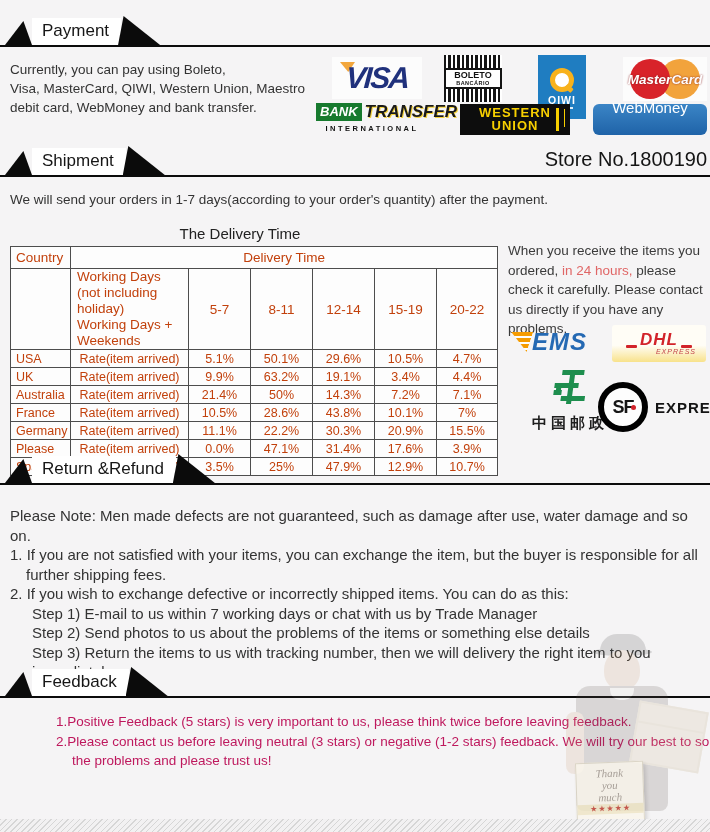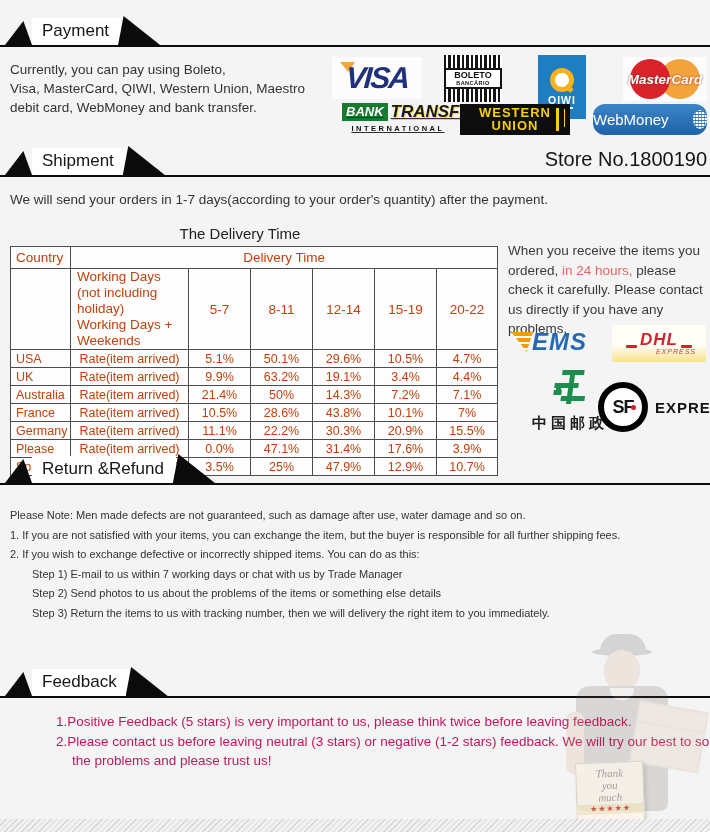--- a/index.html
+++ b/index.html
@@ -29,31 +29,31 @@
   .boleto-box .b2 { font-size:5.5px; font-weight:700; letter-spacing:.5px; color:#111; display:block; line-height:6px; }
   .qiwi { left:538px; top:55px; width:48px; height:64px; background:#1f7dc1; display:flex; flex-direction:column; align-items:center; justify-content:center; }
   .qiwi-ring { width:14px; height:14px; border-radius:50%; border:5px solid #f8b21c; background:#fff; position:relative; margin-top:2px; }
   .qiwi-ring::after { content:""; position:absolute; right:-4px; bottom:-4px; width:8px; height:5px; background:#f8b21c; transform:rotate(40deg); border-radius:1px; }
   .qiwi-text { color:#fff; font-weight:700; font-size:10.5px; letter-spacing:1px; margin-top:3px; line-height:10px; }
   .qiwi-sub { width:22px; height:2px; background:rgba(255,255,255,.85); margin-top:2px; }
   .mc { left:623px; top:57px; width:84px; height:44px; background:#fcfcfc; }
   .mc-red { position:absolute; left:7px; top:2px; width:40px; height:40px; border-radius:50%; background:#d8232a; z-index:1; }
   .mc-orange { position:absolute; right:7px; top:2px; width:40px; height:40px; border-radius:50%; background:#f2a33c; }
   .mc-text { position:absolute; left:0; right:0; top:15px; text-align:center; color:#fff; font-style:italic; font-weight:700; font-size:13.5px; z-index:2; text-shadow:0 0 2px #8a2020; }
-  .bt { left:342px; top:102px; width:112px; height:35px;text-decoration:underline; }
+  .bt { left:316px; top:102px; width:112px; height:35px; }
   .bt-row { display:flex; align-items:center; }
   .bt-bank { background:#177a2e; color:#fff; font-weight:700; font-style:italic; font-size:13px; padding:2px 4px 3px; line-height:13px; }
   .bt-transfer { font-weight:700; font-style:italic; font-size:17px; color:#1a1a1a; margin-left:3px; letter-spacing:0; text-shadow:1px 1px 0 #f4d23c; }
   .bt-intl { font-size:7.5px; letter-spacing:2.5px; color:#111; font-weight:700; text-align:center; margin-top:2px; }
   .wu { left:460px; top:104px; width:110px; height:31px; background:#0d0d0d; display:flex; align-items:center; justify-content:center; }
   .wu-lines { text-align:center; color:#f7cf00; font-weight:700; font-size:13px; line-height:12.5px; letter-spacing:1px; }
   .wu-lines span { display:block; }
   .wu-bar1 { position:absolute; right:11px; top:4px; bottom:4px; width:3.5px; background:#f7cf00; }
   .wu-bar2 { position:absolute; right:5px; top:5px; bottom:8px; width:1.5px; background:#f7cf00; }
-  .wm { left:593px; top:104px; width:114px; height:31px; background:linear-gradient(180deg,#3b85c6,#1f63a8); border-radius:12px; display:flex; align-items:center; justify-content:center; gap:24px; }
+  .wm { left:593px; top:104px; width:114px; height:31px; background:linear-gradient(180deg,#3b85c6,#1f63a8); border-radius:6px; display:flex; align-items:center; justify-content:center; gap:24px;flex-direction:column; }
   .wm-text { color:#fff; font-size:15px; }
   .wm-globe { width:19px; height:19px; border-radius:50%; background:#fff;
     background-image:repeating-linear-gradient(0deg, rgba(41,111,176,0) 0 2px, rgba(41,111,176,.9) 2px 3px),
                      repeating-linear-gradient(90deg, rgba(255,255,255,0) 0 2px, rgba(31,99,168,.55) 2px 3px); }
   
   .store-no { position:absolute; right:3px; top:148px; font-size:20px; color:#141414; }
   .tbl-title { position:absolute; left:0; top:225px; width:480px; text-align:center; font-size:15px; color:#222; }
   table.dt { position:absolute; left:10px; top:246px; width:487px; border-collapse:collapse; table-layout:fixed; background:#fdfdfd; }
   table.dt td { border:1px solid #4d4d4d; font-size:12.5px; color:#c2410c; text-align:center; padding:0 2px; height:17px; }
   table.dt tr.h1 td { font-size:13.5px; height:21px; }
@@ -73,21 +73,21 @@
   .dhl-exp { color:#c2424a; font-style:italic; font-size:7px; align-self:flex-end; margin-right:10px; letter-spacing:1px; }
   .cp { left:524px; top:368px; width:92px; height:72px; text-align:center; }
   .cp svg { display:block; margin:0 auto; }
   .cp-text { font-weight:700; font-size:15px; letter-spacing:4px; color:#1d1d1d; margin-top:2px; white-space:nowrap; }
   .sf { left:598px; top:382px; display:flex; align-items:center; }
   .sf-circle { width:38px; height:38px; border:6px solid #000000; border-radius:50%; background:#fdfdfd; display:flex; align-items:center; justify-content:center; position:relative; }
   .sf-text { font-weight:700; font-size:18px; color:#161616; letter-spacing:-1px; }
   .sf-dot { position:absolute; right:6px; top:17px; width:5px; height:5px; border-radius:50%; background:#d2232a; }
   .sf-express { font-weight:700; font-size:15px; color:#141414; margin-left:7px; letter-spacing:1px; }
   
-  .rr-body { position:absolute; left:10px; top:506px; width:696px; font-size:11px; line-height:19.5px; color:#333; }
+  .rr-body { position:absolute; left:10px; top:506px; width:696px; font-size:15px; line-height:19.5px; color:#333; }
   .rr-body p { margin:0; }
   .hang { padding-left:16px; text-indent:-16px; }
   .steps { padding-left:22px; margin-top:0; }
   .fb-body { position:absolute; left:8px; top:712px; width:690px; font-size:13.5px; line-height:19.5px; color:#be185d;margin-left:48px; }
   .fb-body p { margin:0; }
   
   .wmk { position:absolute; left:536px; top:634px; width:172px; height:186px; }
   .man { position:absolute; inset:0; opacity:.18; }
   .cap { position:absolute; left:64px; top:0; width:46px; height:20px; background:#4a4a4a; border-radius:23px 23px 4px 4px; }
   .brim { position:absolute; left:56px; top:14px; width:60px; height:8px; background:#3e3e3e; border-radius:50%; }

